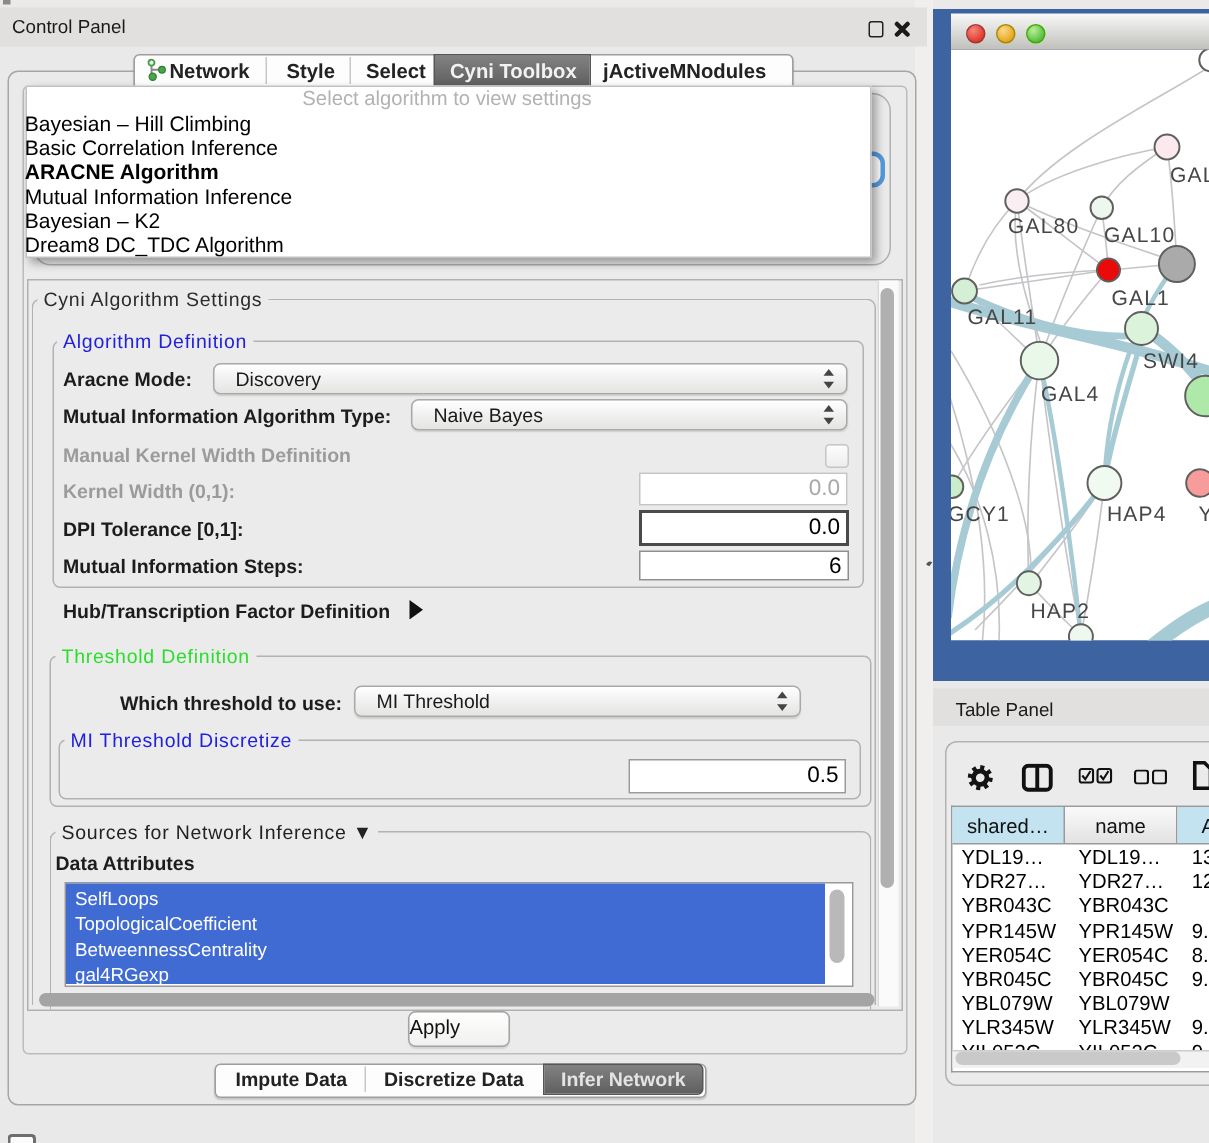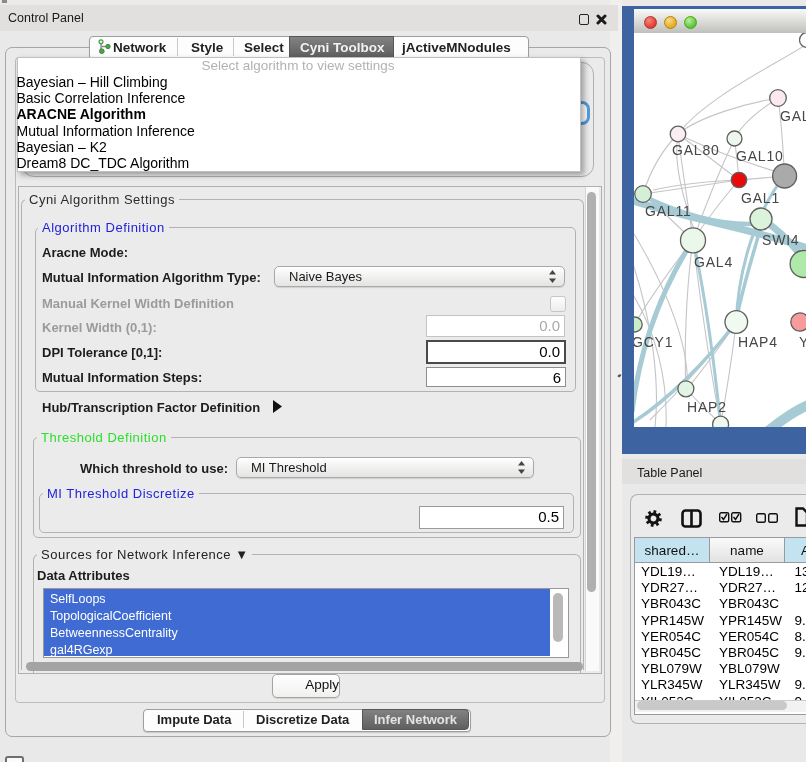--- a/index.html
+++ b/index.html
@@ -42,20 +42,27 @@
 
   <div class="abs" style="left:18px;top:186px;width:582px;height:486px;border:1px solid #b0b0b0;background:#ebebeb;"></div>
 
   <div class="grp" style="left:21px;top:199px;width:561px;height:470px;border-bottom:none;border-radius:6px 6px 0 0;"></div>
   <div class="grplbl" style="left:25px;top:192px;color:#2b2b2b;text-align:center;">Cyni Algorithm Settings</div>
 
   <div class="grp" style="left:35px;top:227px;width:539px;height:163px;"></div>
   <div class="grplbl" style="left:38px;top:220px;color:#2121dd;">Algorithm Definition</div>
 
   <div class="lbl" style="left:42px;top:245px;">Aracne Mode:</div>
+  <div class="combo" style="left:142px;top:242px;width:421px;height:19px;">
+      <span class="ct">Discovery</span>
+    <svg class="arrows" width="9" height="15" viewBox="0 0 9 15">
+        <path d="M4.5 1 L8 5.5 L1 5.5 Z" fill="#444"></path>
+        <path d="M4.5 14 L1 9.5 L8 9.5 Z" fill="#444"></path>
+      </svg>
+    </div>
 
   <div class="lbl" style="left:42px;top:270px;">Mutual Information Algorithm Type:</div>
   <div class="combo" style="left:274px;top:266px;width:289px;height:19px;">
       <span class="ct">Naive Bayes</span>
     <svg class="arrows" width="9" height="15" viewBox="0 0 9 15">
         <path d="M4.5 1 L8 5.5 L1 5.5 Z" fill="#444"></path>
         <path d="M4.5 14 L1 9.5 L8 9.5 Z" fill="#444"></path>
       </svg>
     </div>
 
@@ -101,21 +108,21 @@
   <div class="abs" style="left:43px;top:588px;width:524px;height:68px;border:1px solid #999;background:#fff;"></div>
   <div class="abs" style="left:44px;top:589px;width:506px;height:67px;background:#3f6bd2;"></div>
   <div class="abs" style="left:50px;top:591px;font-size:12.5px;color:#fff;line-height:17px;">SelfLoops<br>TopologicalCoefficient<br>BetweennessCentrality<br>gal4RGexp</div>
   <div class="abs" style="left:553px;top:593px;width:10px;height:49px;background:#b9b9b9;border-radius:5px;"></div>
 
   <div class="abs" style="left:585px;top:187px;width:13px;height:484px;background:#fafafa;border-left:1px solid #d8d8d8;"></div>
   <div class="abs" style="left:587px;top:192px;width:9px;height:400px;background:#b0b0b0;border-radius:5px;"></div>
 
   <div class="abs" style="left:26px;top:662px;width:557px;height:9px;background:#a4a4a4;border-radius:5px;"></div>
 
-  <div class="abs" style="left:272px;top:674px;width:66px;height:20px;border:1px solid #a3a3a3;border-radius:5px;background:linear-gradient(#ffffff,#f0f0ee);box-shadow:0 1px 1px rgba(0,0,0,0.1);text-align:right;font-size:13.5px;color:#111;padding-top:2px;">Apply</div>
+  <div class="abs" style="left:272px;top:674px;width:66px;height:20px;border:1px solid #a3a3a3;border-radius:5px;background:linear-gradient(#ffffff,#f0f0ee);box-shadow:0 1px 1px rgba(0,0,0,0.1);text-align:left;font-size:13.5px;color:#111;padding-top:2px;">Apply</div>
 
   <div class="abs" style="left:89px;top:36px;width:438px;height:22px;border:1px solid #9e9e9e;border-radius:4px;background:#fdfdfd;box-shadow:0 1px 1px rgba(0,0,0,0.15);"></div>
   <div class="abs" style="left:289px;top:36px;width:105px;height:22px;background:linear-gradient(#828282,#5f5f5f);border:1px solid #565656;box-sizing:border-box;"></div>
   <div class="abs" style="left:177px;top:38px;width:1px;height:18px;background:#c8c8c8;"></div>
   <div class="abs" style="left:233px;top:38px;width:1px;height:18px;background:#c8c8c8;"></div>
   <svg class="abs" style="left:98px;top:39px;" width="13" height="16" viewBox="0 0 13 16">
       <path d="M3 4 L3 12 M3 7.5 L9.5 7.5" stroke="#8a8a8a" stroke-width="1.3" fill="none"></path>
       <circle cx="3" cy="2.8" r="2" fill="#e8f4e8" stroke="#3e9e3e" stroke-width="1.2"></circle>
       <circle cx="3.8" cy="12.2" r="2.4" fill="#4aa54a" stroke="#2e7e2e" stroke-width="0.8"></circle>
       <circle cx="10" cy="7.5" r="2.2" fill="#4aa54a" stroke="#2e7e2e" stroke-width="0.8"></circle>

